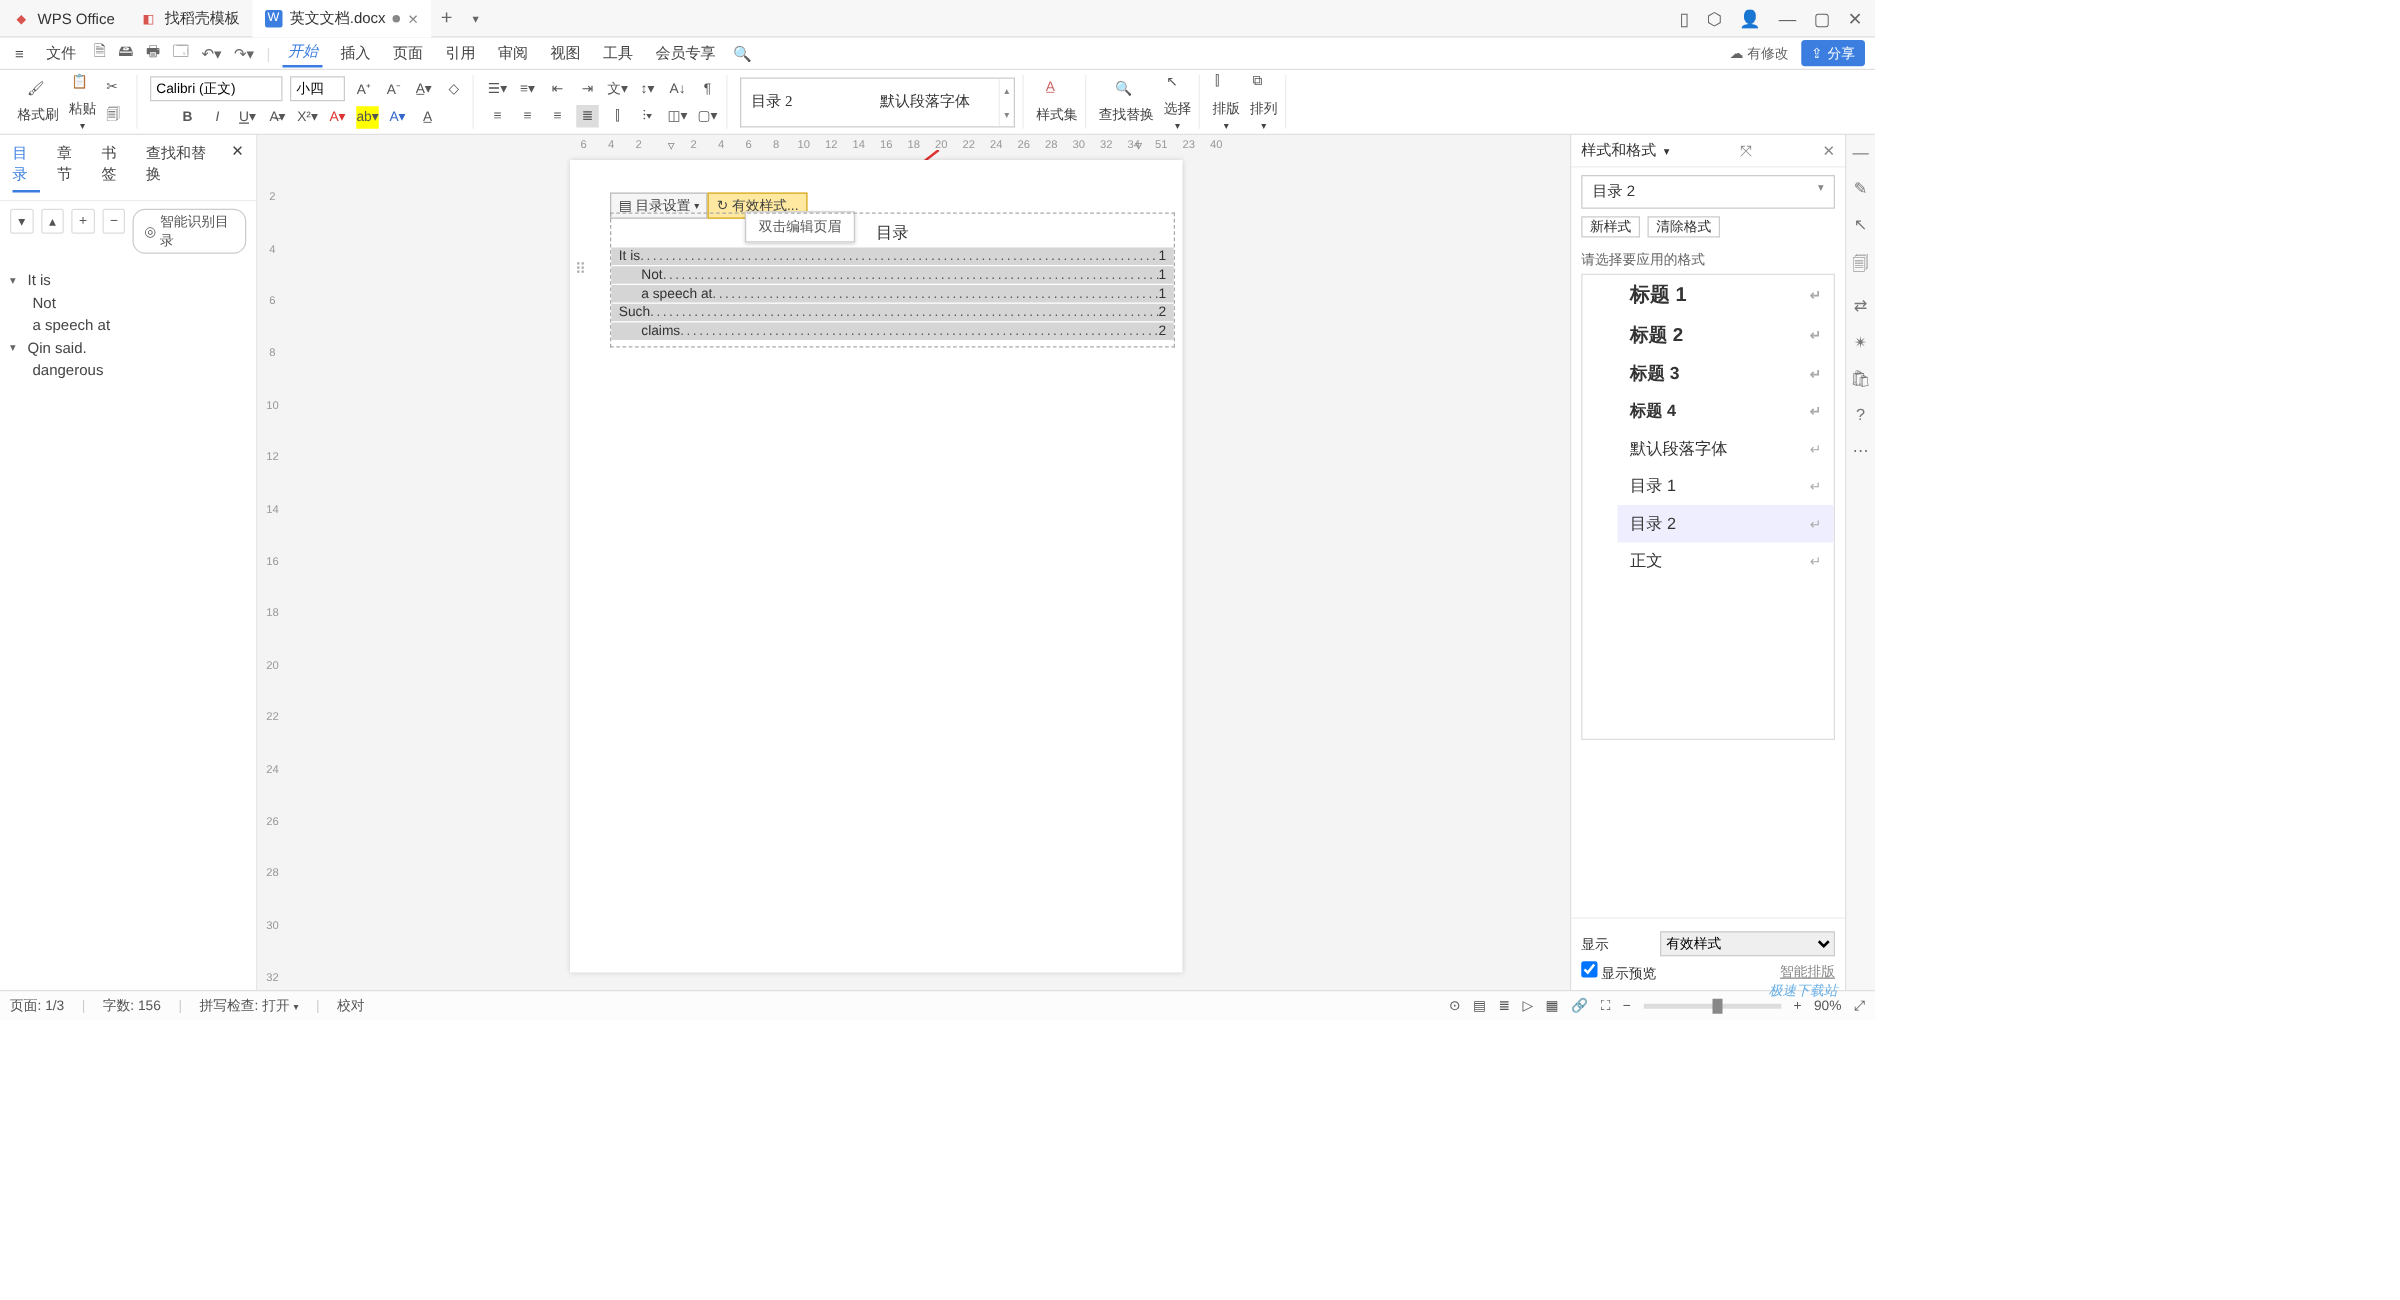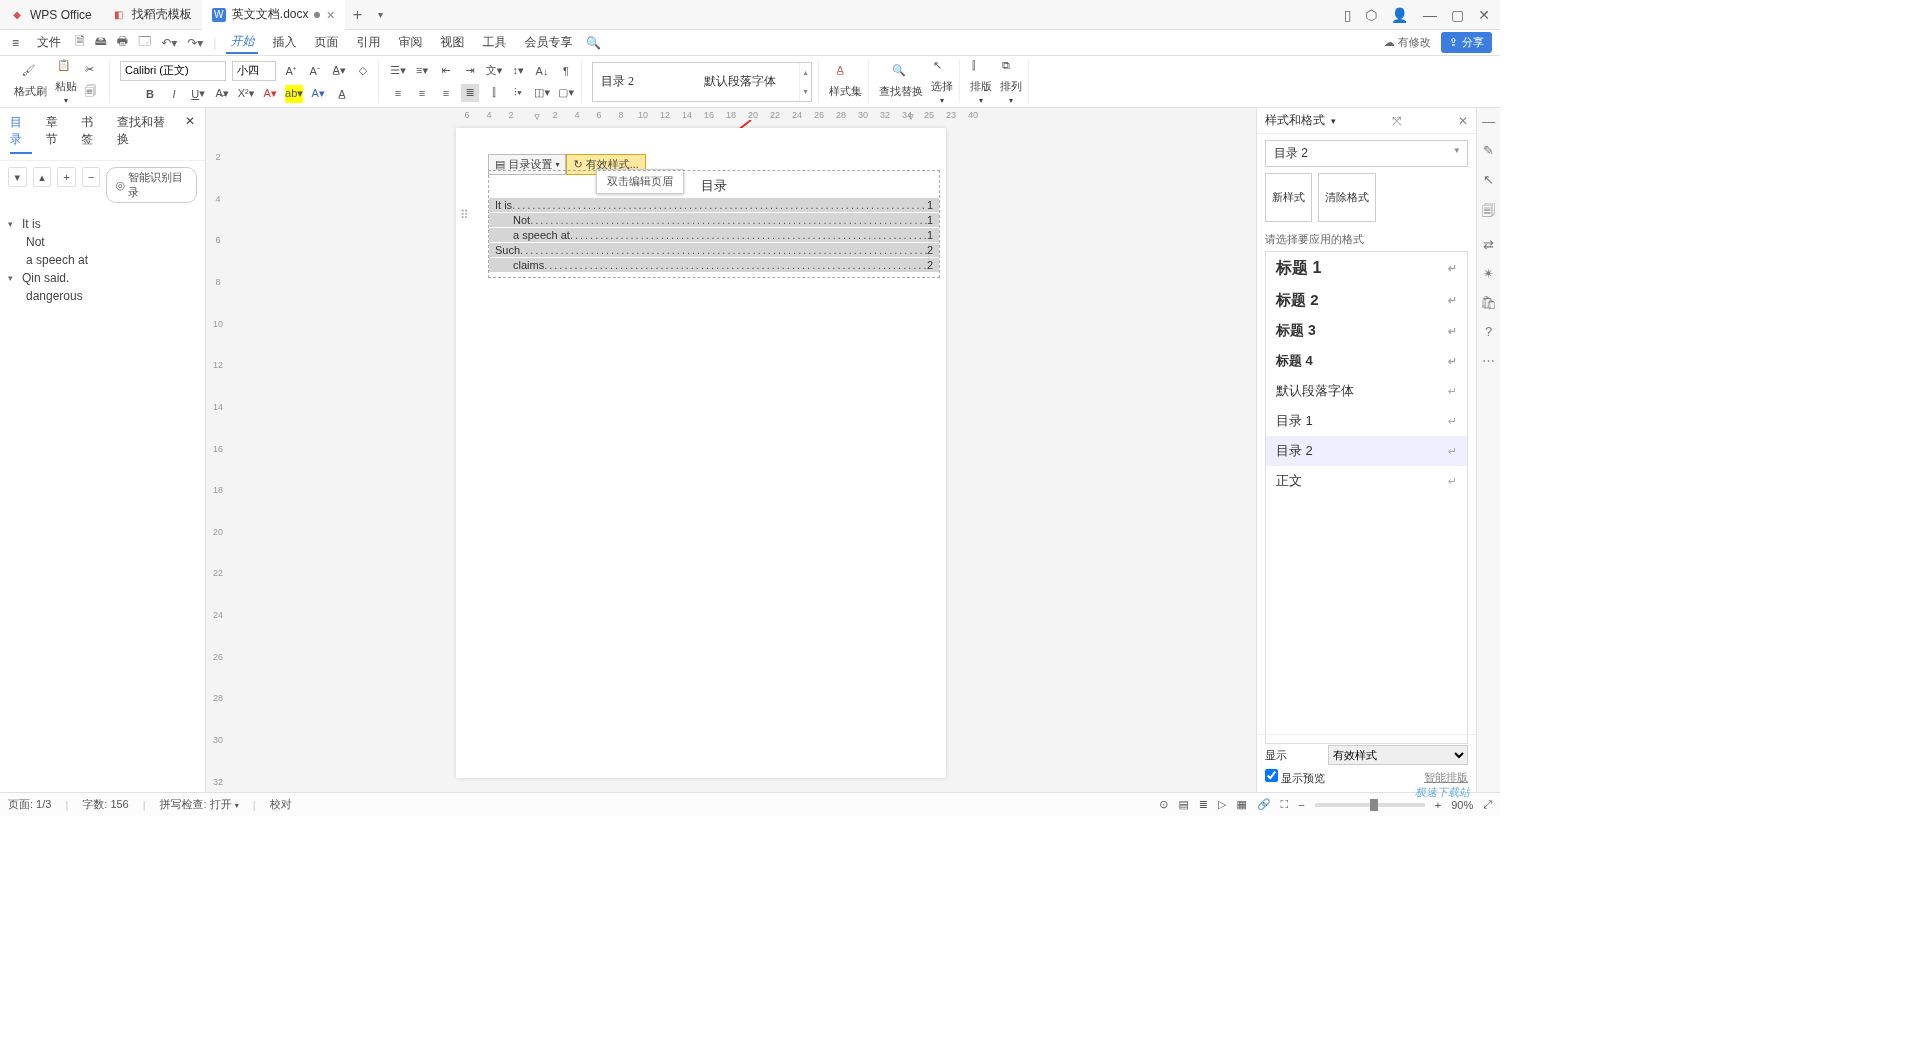--- a/index.html
+++ b/index.html
@@ -75,23 +75,23 @@
 .tooltip-box { position: absolute; background: #fff; border: 1px solid #ccc; padding: 4px 10px; font-size: 11px; color: #555; box-shadow: 0 1px 3px rgba(0,0,0,0.2); }
 .drag-handle { position: absolute; color: #aaa; font-size: 12px; }
 .arrow-svg { position: absolute; top: 12px; left: 450px; pointer-events: none; }
 
 
 .rightpane { position: absolute; top: 108px; right: 24px; width: 220px; bottom: 24px; border-left: 1px solid #e0e0e0; background: #fff; }
 .rp-header { display: flex; align-items: center; padding: 4px 8px; border-bottom: 1px solid #eee; gap: 6px; font-size: 12px; }
 .rp-header .pin, .rp-header .close { margin-left: auto; cursor: pointer; color: #888; }
 .rp-current { margin: 6px 8px; border: 1px solid #ccc; padding: 4px 8px; font-size: 12px; display: flex; justify-content: space-between; }
 .rp-btns { display: flex; gap: 6px; padding: 0 8px 6px; }
-.rp-btns span { border: 1px solid #ccc; padding: 16px 6px; font-size: 11px; cursor: pointer; }
+.rp-btns span { border: 1px solid #ccc; padding: 0 6px; font-size: 11px; cursor: pointer; }
 .rp-label { padding: 4px 8px; font-size: 11px; color: #666; }
-.rp-list { margin: 0 8px; border: 1px solid #ddd; height: 493px; overflow: auto; }
+.rp-list { margin: 0 8px; border: 1px solid #ddd; height: 373px; overflow: auto; padding-left: 28px; }
 .rp-item { padding: 6px 10px; display: flex; justify-content: space-between; align-items: center; cursor: pointer; font-size: 13px; }
 .rp-item.sel { background: #eef; }
 .rp-item.h1 { font-size: 16px; font-weight: bold; }
 .rp-item.h2 { font-size: 15px; font-weight: bold; }
 .rp-item.h3 { font-size: 14px; font-weight: bold; }
 .rp-item.h4 { font-size: 13px; font-weight: bold; }
 .rp-item .ret { font-size: 11px; color: #aaa; }
 .rp-bottom { position: absolute; bottom: 0; left: 0; right: 0; padding: 6px 8px; border-top: 1px solid #eee; font-size: 11px; }
 .rp-bottom select { width: 140px; border: 1px solid #ccc; font-size: 11px; height: 20px; }
 .rp-bottom .row { display: flex; align-items: center; gap: 6px; margin-top: 4px; justify-content: space-between;}
@@ -373,21 +373,21 @@
       <span>16</span>
       <span>18</span>
       <span>20</span>
       <span>22</span>
       <span>24</span>
       <span>26</span>
       <span>28</span>
       <span>30</span>
       <span>32</span>
       <span>34</span>
-      <span>25</span>
+      <span>51</span>
       <span>23</span>
       <span>40</span>
     </div>
   <svg class="arrow-svg" width="100" height="80">
     <defs>
         <marker id="ah" markerWidth="8" markerHeight="8" refX="6" refY="3" orient="auto">
           <path d="M0,0 L6,3 L0,6 Z" fill="#d33"></path>
         </marker>
       </defs>
     <line x1="95" y1="0" x2="5" y2="70" stroke="#d33" stroke-width="2" marker-end="url(#ah)"></line>

